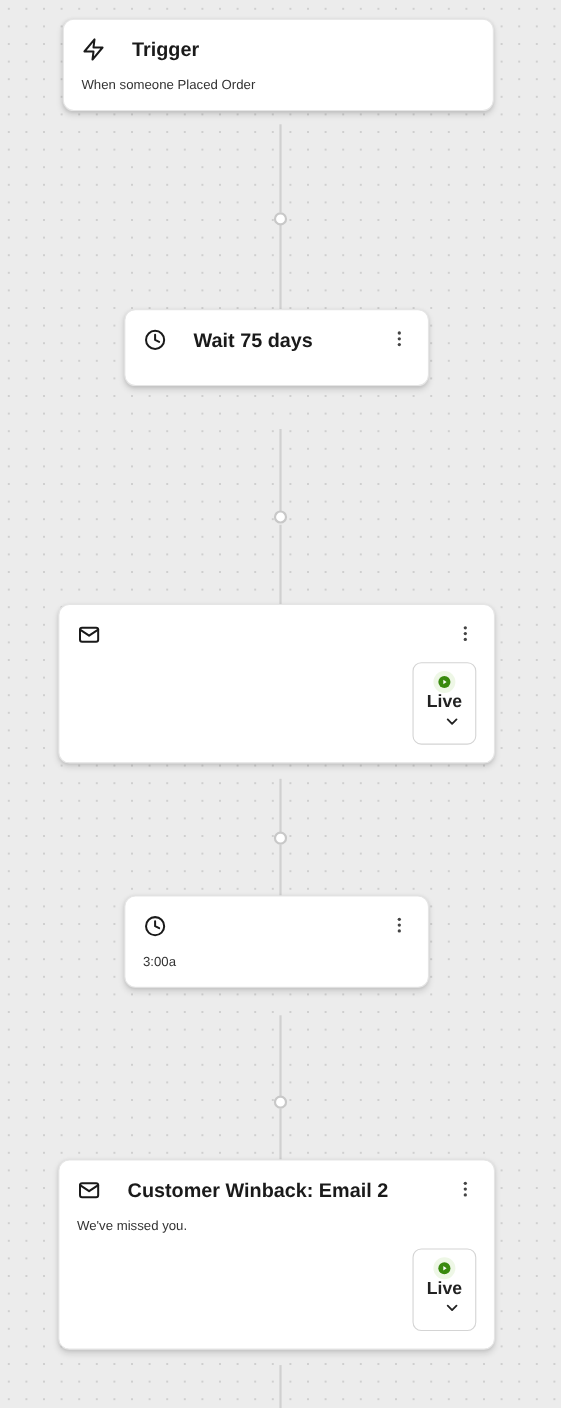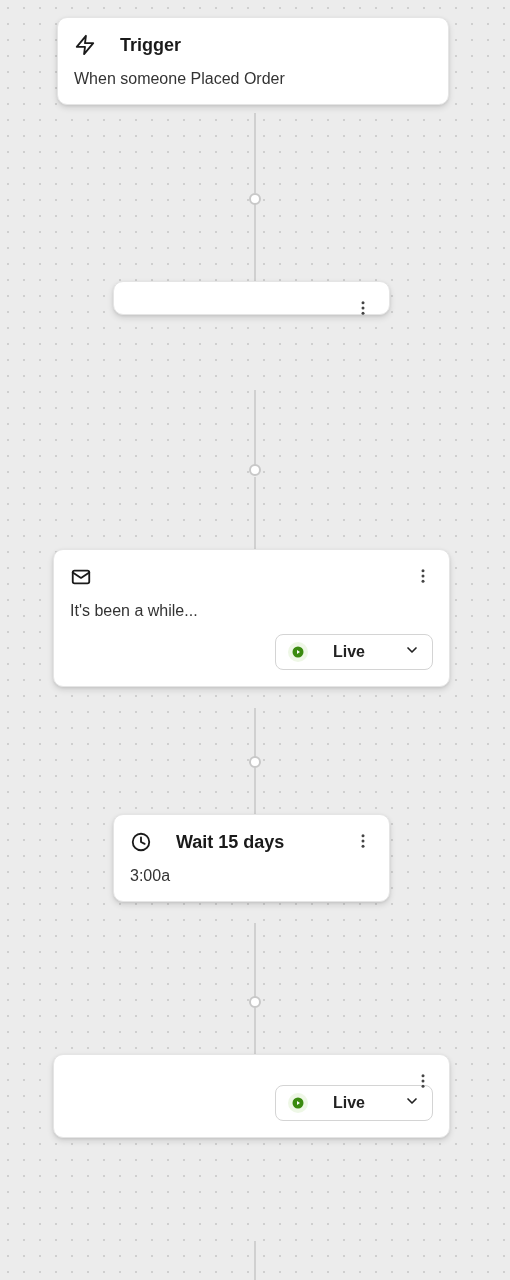--- a/index.html
+++ b/index.html
@@ -48,21 +48,21 @@
       gap: 24px;
       margin-bottom: 14px;
     }
     .card-title {
       font-size: 18px;
       font-weight: 700;
       color: #1a1a1a;
       flex: 1;
     }
     .card-body {
-      font-size: 16px;
+      font-size: 12px;
       color: #333;
     }
     .icon {
       flex-shrink: 0;
       display: inline-flex;
       align-items: center;
       justify-content: center;
     }
     .more-btn {
       position: absolute;
@@ -71,29 +71,30 @@
       width: 24px;
       height: 24px;
       display: flex;
       align-items: center;
       justify-content: center;
       cursor: pointer;
     }
     .status-pill {
       display: inline-flex;
       align-items: center;
-      gap: 25px;
+      gap: 0;
       border: 1px solid #d4d4d4;
       border-radius: 8px;
       padding: 7px 12px;
       font-size: 16px;
       font-weight: 600;
       color: #222;
       cursor: pointer;
       background: #fff;
+      flex-direction: column;
     }
     .status-row {
       display: flex;
       justify-content: flex-end;
       margin-top: 14px;
     }
     .live-dot {
       width: 20px;
       height: 20px;
       border-radius: 50%;
@@ -134,39 +135,47 @@
 </div>
 
 <div class="card" style="left:113px; top:281px; width:277px;">
   <div class="more-btn">
     <svg width="18" height="18" viewBox="0 0 24 24" fill="#444">
         <circle cx="12" cy="5" r="2"></circle>
         <circle cx="12" cy="12" r="2"></circle>
         <circle cx="12" cy="19" r="2"></circle>
       </svg>
   </div>
+  <div class="card-header">
+    <span class="icon">
+      <svg width="22" height="22" viewBox="0 0 24 24" fill="none" stroke="#1a1a1a" stroke-width="2" stroke-linecap="round" stroke-linejoin="round">
+        <circle cx="12" cy="12" r="9"></circle>
+        <polyline points="12 7 12 12 16 14"></polyline>
+      </svg>
+    </span>
+    <div class="card-title">Wait 75 days</div>
+  </div>
 </div>
 
 <div class="card" style="left:53px; top:549px; width:397px;">
   <div class="more-btn">
     <svg width="18" height="18" viewBox="0 0 24 24" fill="#444">
         <circle cx="12" cy="5" r="2"></circle>
         <circle cx="12" cy="12" r="2"></circle>
         <circle cx="12" cy="19" r="2"></circle>
       </svg>
   </div>
   <div class="card-header">
     <span class="icon">
       <svg width="22" height="22" viewBox="0 0 24 24" fill="none" stroke="#1a1a1a" stroke-width="2" stroke-linecap="round" stroke-linejoin="round">
         <rect x="3" y="5" width="18" height="14" rx="2"></rect>
         <polyline points="3 7 12 13 21 7"></polyline>
       </svg>
     </span>
   </div>
-  <div class="card-body">It's been a while...</div>
   <div class="status-row">
     <div class="status-pill">
       <span class="live-dot">
         <svg width="12" height="12" viewBox="0 0 24 24" fill="#3a8a0f">
             <circle cx="12" cy="12" r="11" fill="#3a8a0f"></circle>
             <polygon points="10,8 16,12 10,16" fill="#fff"></polygon>
           </svg>
       </span>
       <span>Live</span>
       <span style="margin-left:14px;">
@@ -186,33 +195,42 @@
         <circle cx="12" cy="19" r="2"></circle>
       </svg>
   </div>
   <div class="card-header">
     <span class="icon">
       <svg width="22" height="22" viewBox="0 0 24 24" fill="none" stroke="#1a1a1a" stroke-width="2" stroke-linecap="round" stroke-linejoin="round">
         <circle cx="12" cy="12" r="9"></circle>
         <polyline points="12 7 12 12 16 14"></polyline>
       </svg>
     </span>
-    <div class="card-title">Wait 15 days</div>
   </div>
   <div class="card-body">3:00a</div>
 </div>
 
 <div class="card" style="left:53px; top:1054px; width:397px;">
   <div class="more-btn">
     <svg width="18" height="18" viewBox="0 0 24 24" fill="#444">
         <circle cx="12" cy="5" r="2"></circle>
         <circle cx="12" cy="12" r="2"></circle>
         <circle cx="12" cy="19" r="2"></circle>
       </svg>
   </div>
+  <div class="card-header">
+    <span class="icon">
+      <svg width="22" height="22" viewBox="0 0 24 24" fill="none" stroke="#1a1a1a" stroke-width="2" stroke-linecap="round" stroke-linejoin="round">
+        <rect x="3" y="5" width="18" height="14" rx="2"></rect>
+        <polyline points="3 7 12 13 21 7"></polyline>
+      </svg>
+    </span>
+    <div class="card-title">Customer Winback: Email 2</div>
+  </div>
+  <div class="card-body">We've missed you.</div>
   <div class="status-row">
     <div class="status-pill">
       <span class="live-dot">
         <svg width="12" height="12" viewBox="0 0 24 24">
             <circle cx="12" cy="12" r="11" fill="#3a8a0f"></circle>
             <polygon points="10,8 16,12 10,16" fill="#fff"></polygon>
           </svg>
       </span>
       <span>Live</span>
       <span style="margin-left:14px;">

